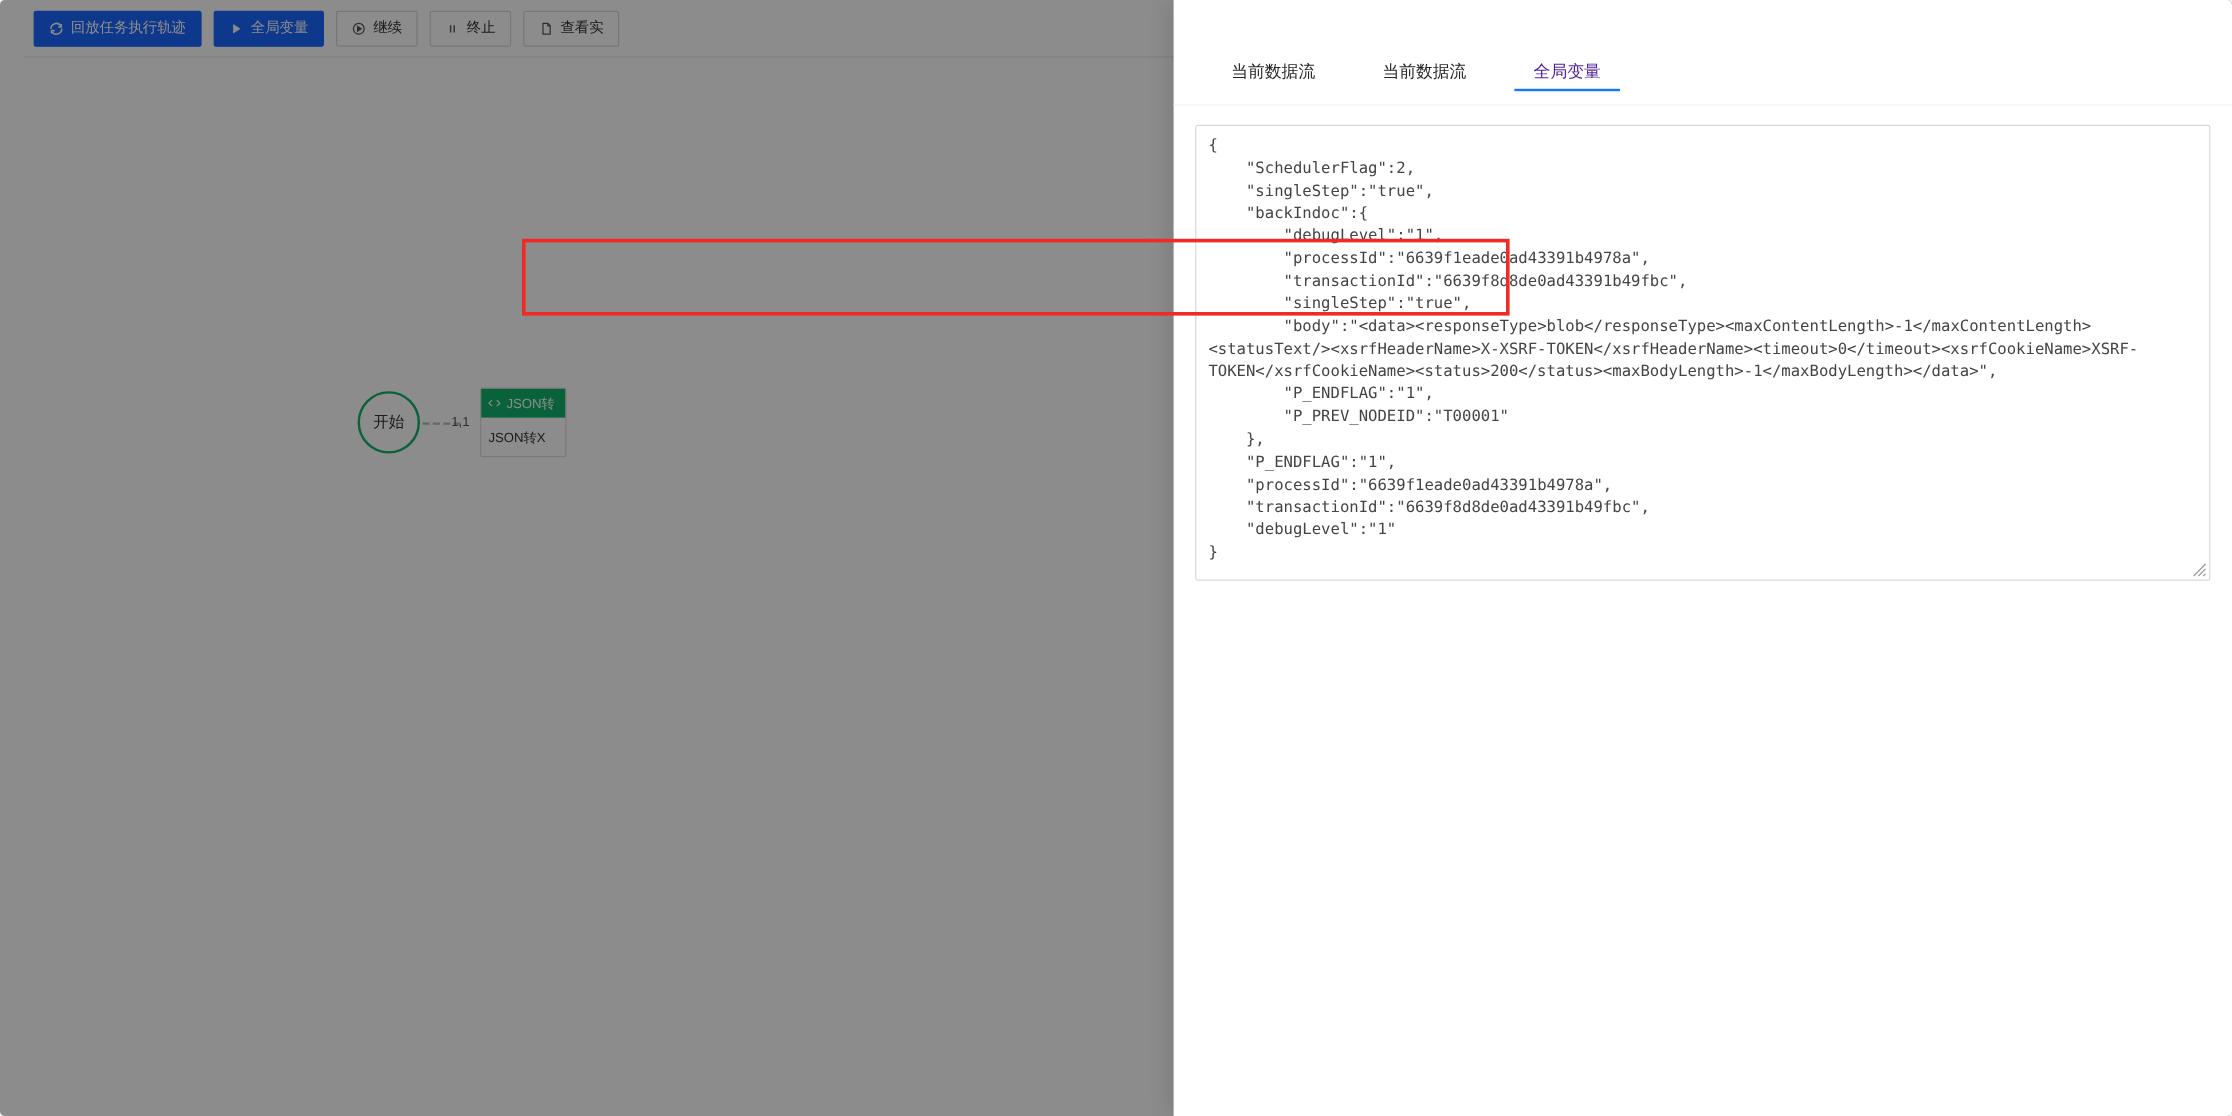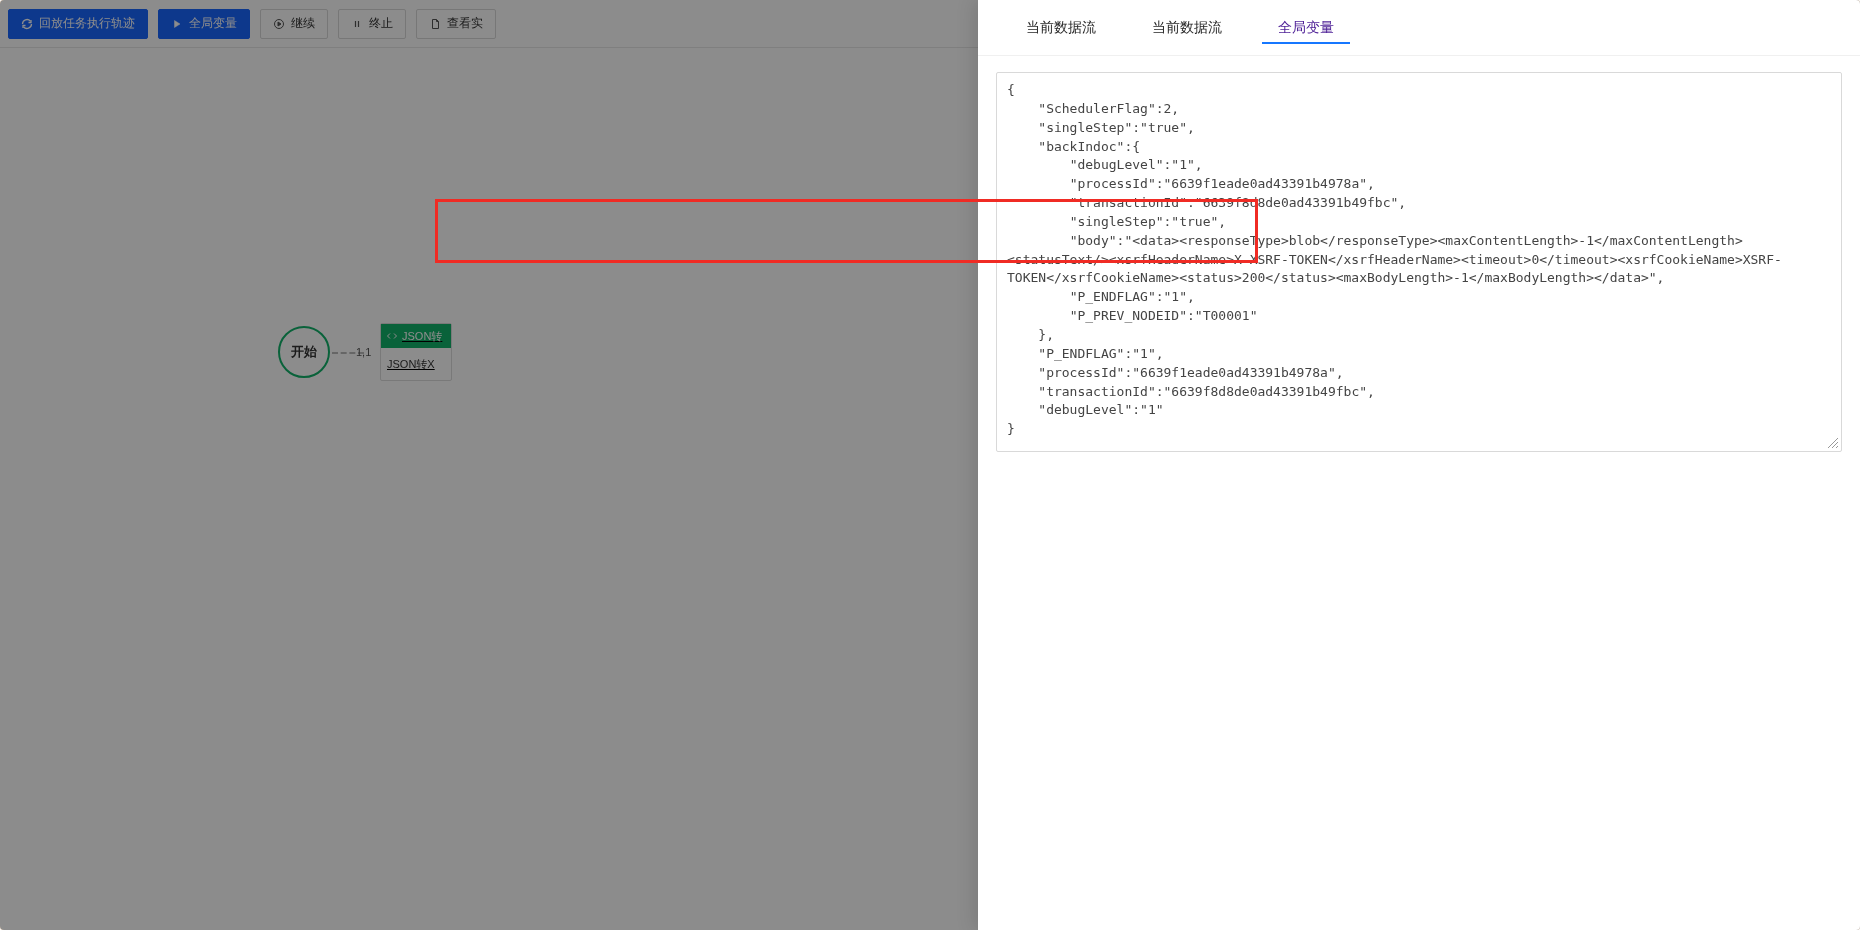--- a/index.html
+++ b/index.html
@@ -4,20 +4,21 @@
 <style>
   * { margin: 0; padding: 0; box-sizing: border-box; }
   html, body { width: 100%; height: 100%; font-family: -apple-system, "PingFang SC", "Microsoft YaHei", Arial, sans-serif; }
   body { background: #fff; overflow: hidden; }
 
   
   .base {
     position: absolute;
     inset: 0;
     background: #fdba74;
+    margin-left: 20px;
   }
   .dimmer {
     position: absolute;
     inset: 0;
     background: rgba(0,0,0,0.45);
     pointer-events: none;
   }
 
   .toolbar {
     display: flex;
@@ -60,21 +61,20 @@
   
   .start-node {
     position: absolute;
     left: 278px; top: 278px;
     width: 52px; height: 52px;
     border: 2px solid #12b26a;
     border-radius: 50%;
     display: flex; align-items: center; justify-content: center;
     font-size: 13px; color: #333;
     background: #fff;
-    font-weight: bold;
   }
   
   .connector {
     position: absolute;
     left: 332px; top: 304px;
     width: 32px; height: 0;
     border-top: 2px dashed #bbb;
   }
   .conn-label {
     position: absolute;
@@ -85,21 +85,20 @@
   .conn-label .tri { font-size: 9px; }
 
   
   .json-node {
     position: absolute;
     left: 380px; top: 275px;
     width: 72px;
     border: 1px solid #ddd;
     border-radius: 2px;
     background: #fff;
-    text-decoration: underline;
   }
   .json-node .head {
     height: 24px;
     background: #12b26a;
     color: #fff;
     font-size: 11px;
     display: flex; align-items: center; gap: 4px;
     padding: 0 5px;
   }
   .json-node .head svg { width: 12px; height: 12px; }
@@ -127,20 +126,21 @@
     background: #fff;
     box-shadow: -4px 0 18px rgba(0,0,0,0.12);
     display: flex; flex-direction: column;
   }
 
   .tabs {
     display: flex;
     padding: 12px 20px;
     height: 56px;
     border-bottom: 1px solid #f0f0f0;
+    margin-top: 32px;
   }
   .tab {
     display: flex; align-items: center; justify-content: center;
     padding: 0 28px;
     height: 100%;
     font-size: 14px;
     color: #262626;
     cursor: pointer;
     position: relative;
   }

